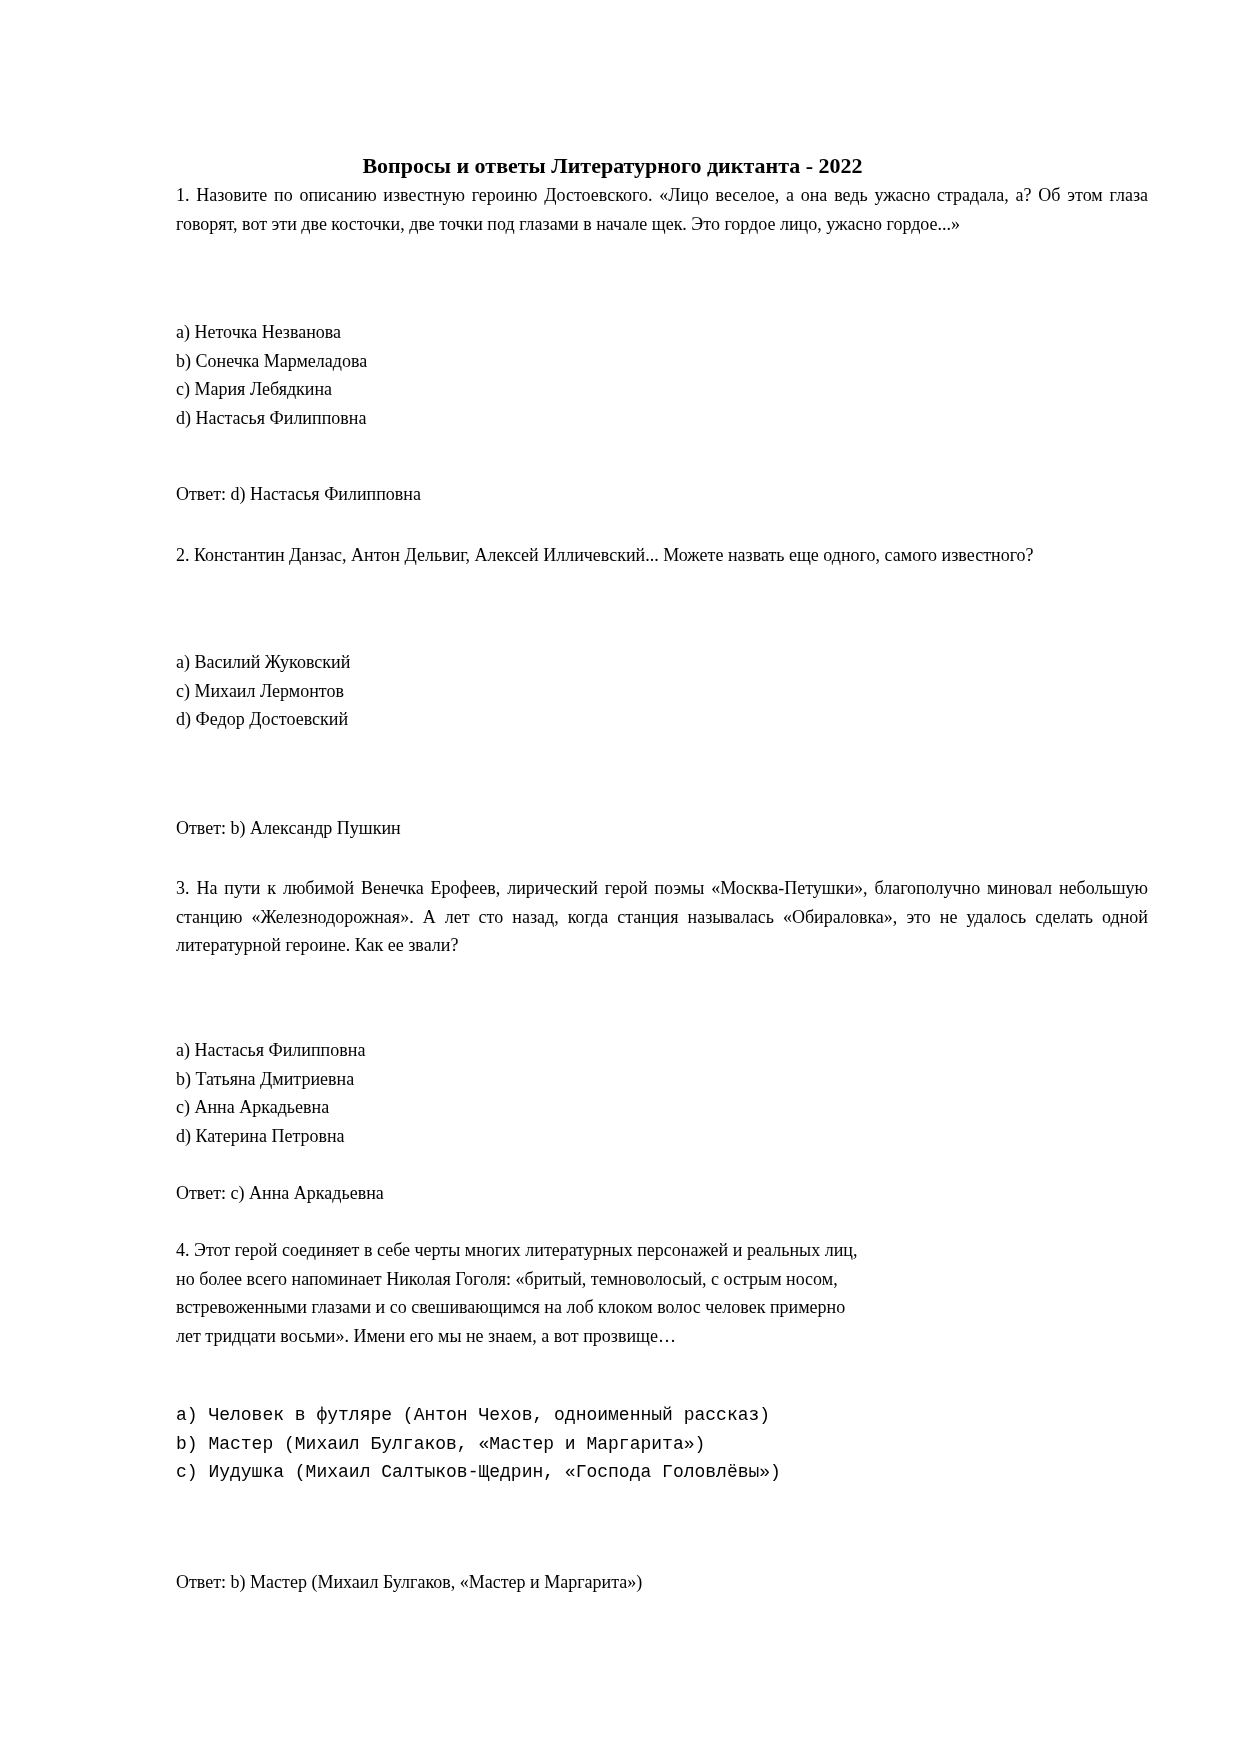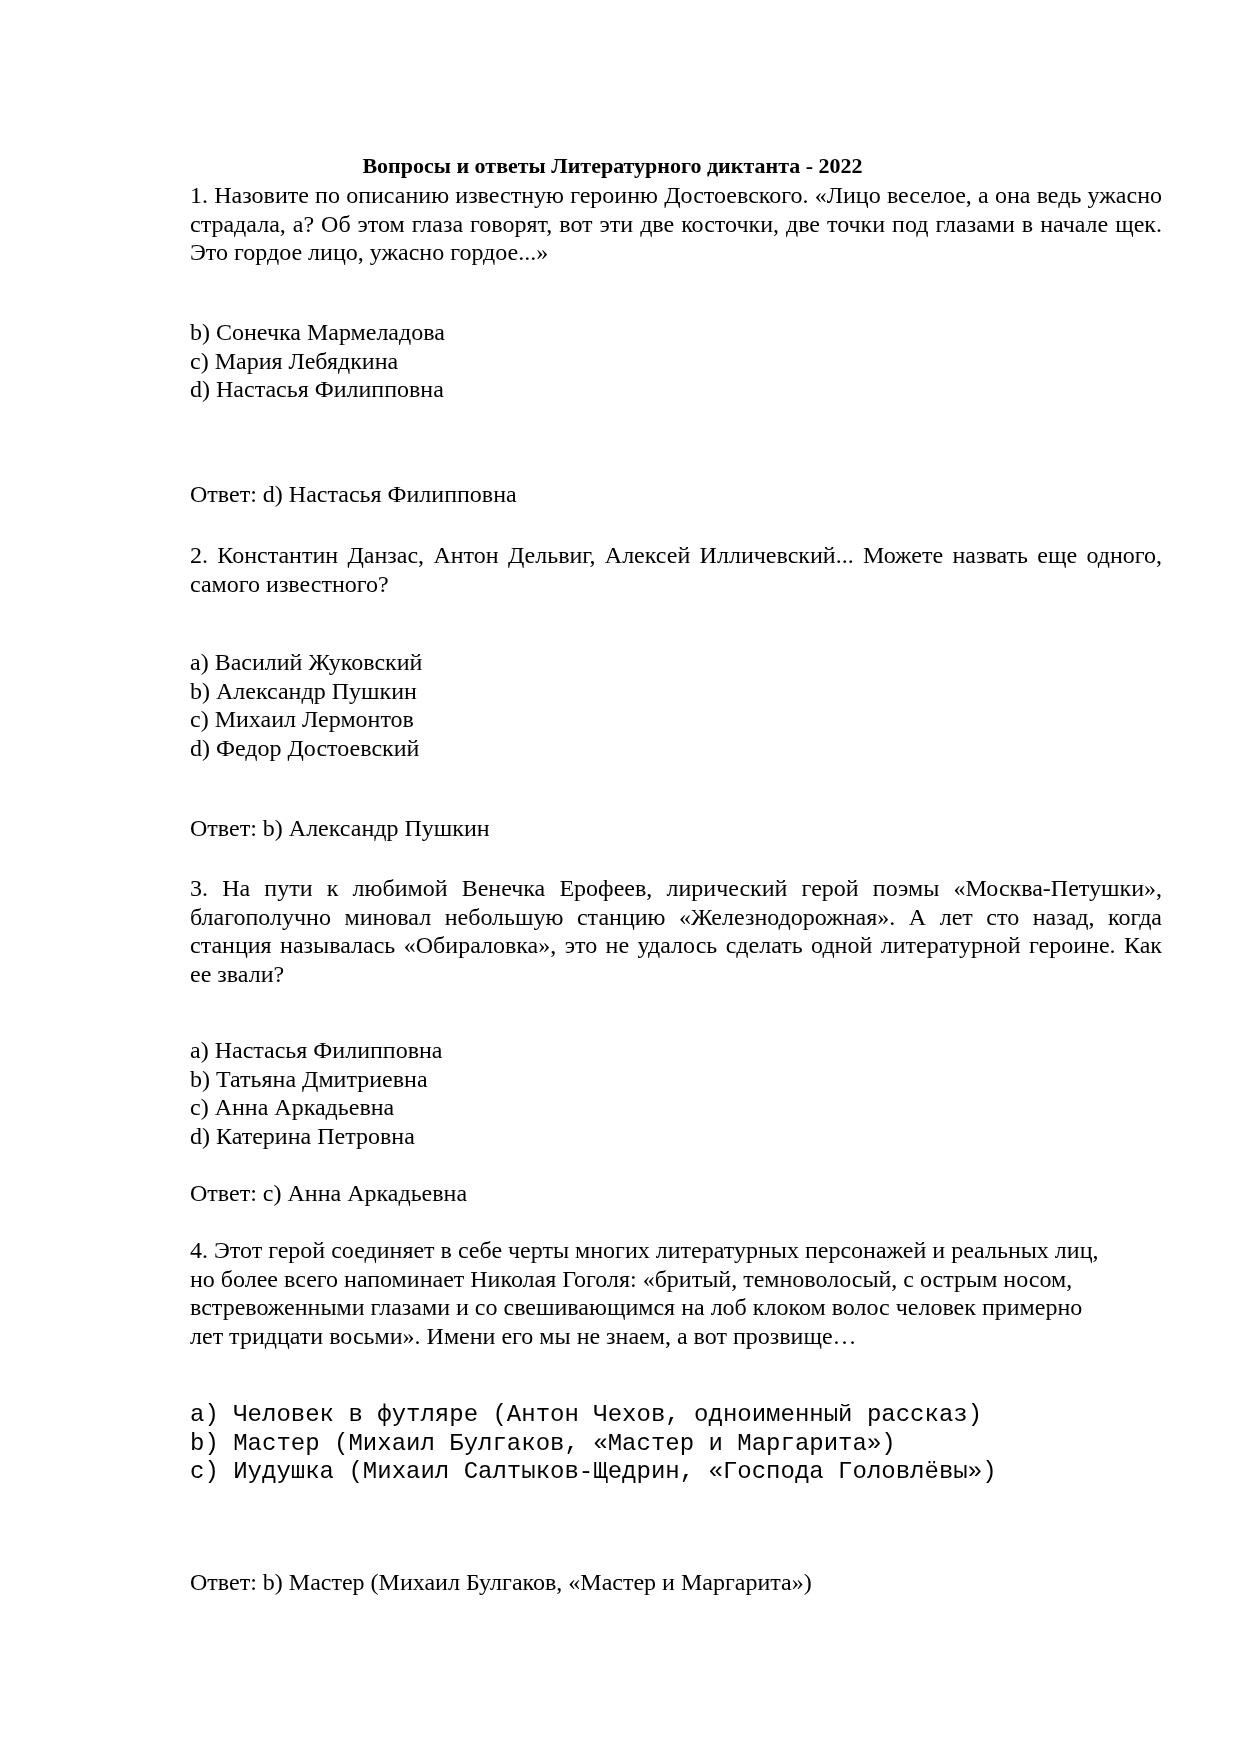--- a/index.html
+++ b/index.html
@@ -1,48 +1,48 @@
 <!DOCTYPE html>
 <html><head>
 <meta charset="utf-8">
 <style>
   html, body { margin: 0; padding: 0; background: #ffffff; }
   body { width: 1241px; height: 1755px; position: relative; overflow: hidden;
          font-family: "Liberation Serif", "DejaVu Serif", serif; color: #000; }
-  .blk { position: absolute; left: 190px; width: 972px; font-size: 24px; line-height: 28.6px; }
+  .blk { position: absolute; left: 176px; width: 972px; font-size: 18px; line-height: 28.6px; }
   .just { text-align: justify; text-align-last: left; }
   .left { text-align: left; }
   .bold { font-weight: normal; }
   .title { position: absolute; left: 0; width: 1241px; top: 124px; text-align: center;
            font-weight: bold; font-size: 22px; line-height: 28px; padding-left: -17px; margin-top: 28px; }
   .title span { position: relative; left: -8px; }
   .opt { display: block; white-space: nowrap; }
   .line { display: block; }
 </style>
 </head>
 <body>
 
 <div>
 
   <div class="title">
     <span>Вопросы и ответы Литературного диктанта - 2022</span>
   </div>
 
   <div class="blk just" style="top:181px;">1. Назовите по описанию известную героиню Достоевского. «Лицо веселое, а она ведь ужасно страдала, а? Об этом глаза говорят, вот эти две косточки, две точки под глазами в начале щек. Это гордое лицо, ужасно гордое...»</div>
   <div class="blk left" style="top:318px;">
+    <span class="opt">a) Неточка Незванова</span>
     <span class="opt">b) Сонечка Мармеладова</span>
     <span class="opt">c) Мария Лебядкина</span>
     <span class="opt">d) Настасья Филипповна</span>
   </div>
   <div class="blk left bold" style="top:480px;">Ответ: d) Настасья Филипповна</div>
 
   <div class="blk just" style="top:541px;">2. Константин Данзас, Антон Дельвиг, Алексей Илличевский... Можете назвать еще одного, самого известного?</div>
   <div class="blk left" style="top:648px;">
     <span class="opt">a) Василий Жуковский</span>
-    <span class="opt">b) Александр Пушкин</span>
     <span class="opt">c) Михаил Лермонтов</span>
     <span class="opt">d) Федор Достоевский</span>
   </div>
   <div class="blk left bold" style="top:814px;">Ответ: b) Александр Пушкин</div>
 
   <div class="blk just" style="top:874px;">3. На пути к любимой Венечка Ерофеев, лирический герой поэмы «Москва-Петушки», благополучно миновал небольшую станцию «Железнодорожная». А лет сто назад, когда станция называлась «Обираловка», это не удалось сделать одной литературной героине. Как ее звали?</div>
   <div class="blk left" style="top:1036px;">
     <span class="opt">a) Настасья Филипповна</span>
     <span class="opt">b) Татьяна Дмитриевна</span>
     <span class="opt">c) Анна Аркадьевна</span>

